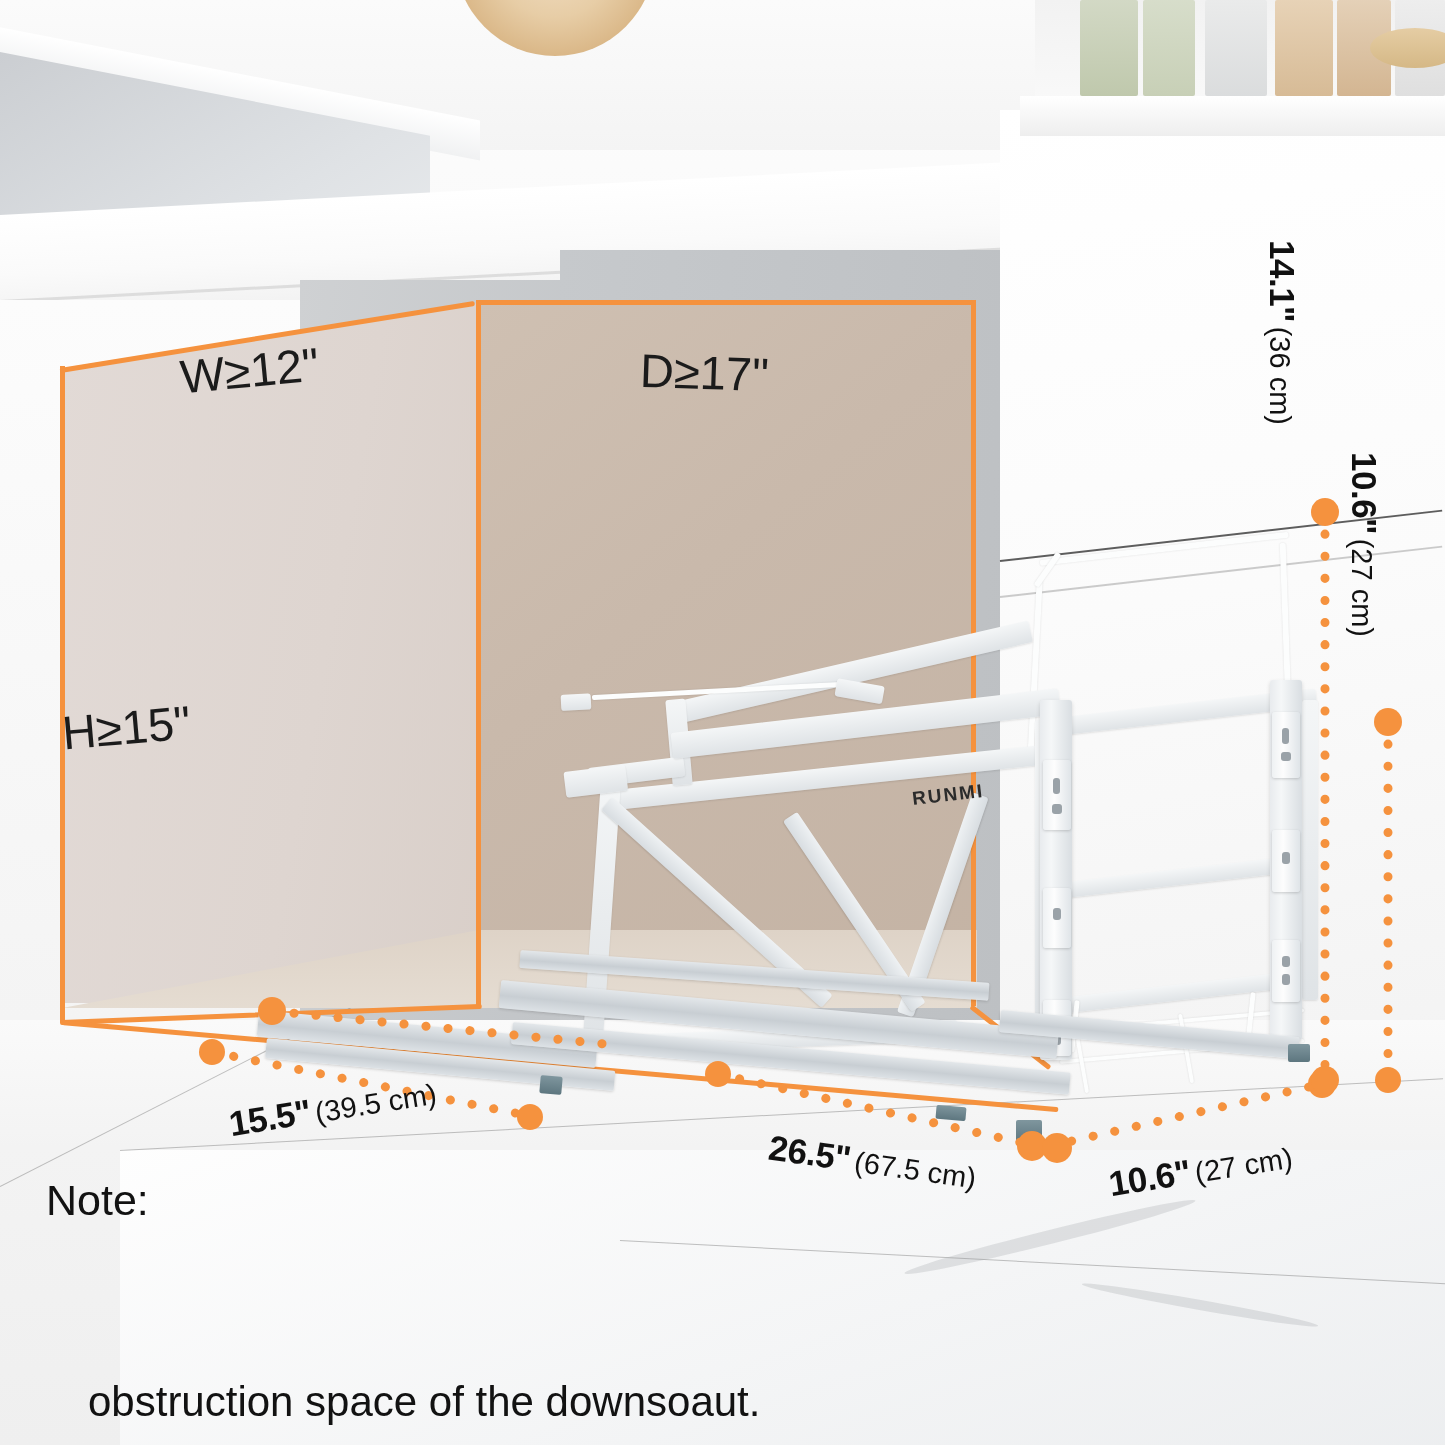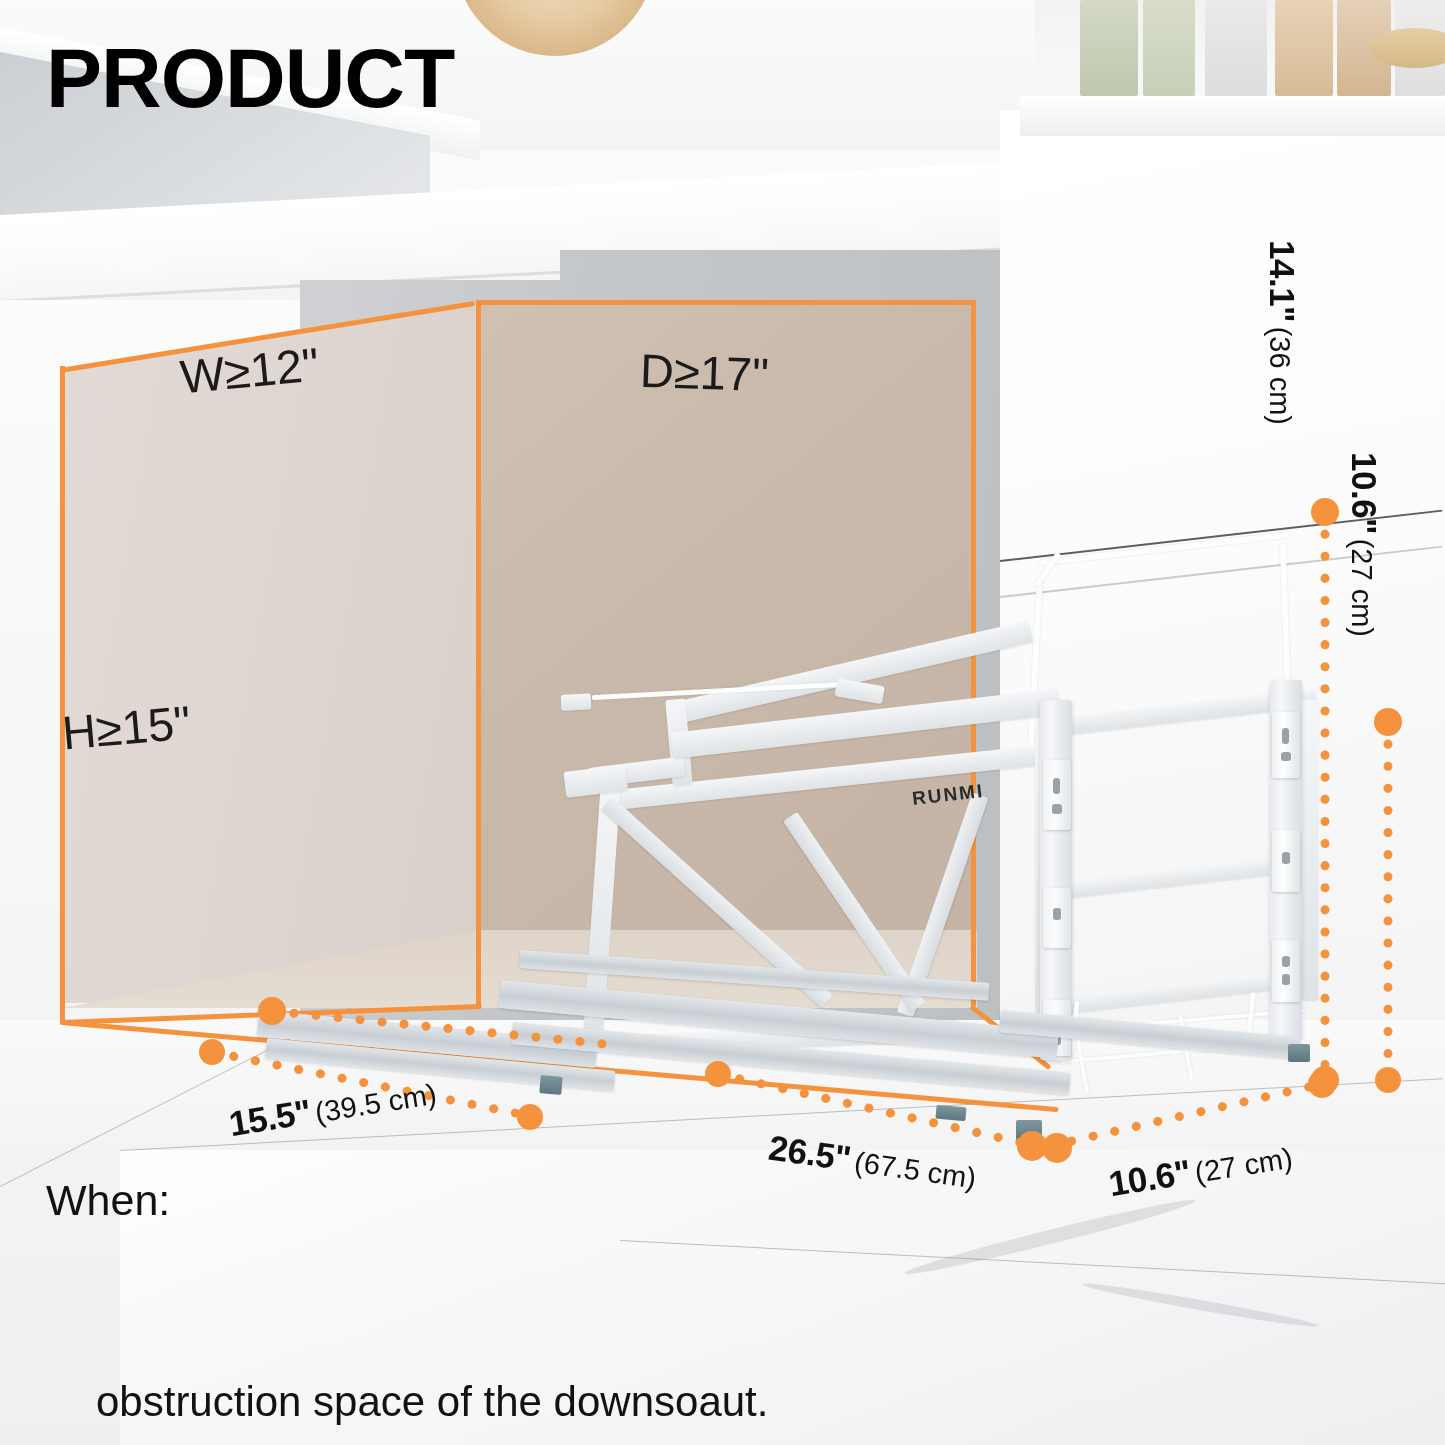--- a/index.html
+++ b/index.html
@@ -109,21 +109,21 @@
   #dim-265{left:768px;top:1142px;transform:rotate(8deg);}
   #dim-106b{left:1108px;top:1150px;transform:rotate(-9deg);}
   #dim-141{left:1302px;top:240px;transform:rotate(90deg);transform-origin:left top;}
   #dim-106r{left:1384px;top:452px;transform:rotate(90deg);transform-origin:left top;}
 
   .note{position:absolute;font-family:"Liberation Sans",sans-serif;
       white-space:nowrap;color:#121212;}
   #note-head{left:46px;top:1176px;font-size:43px;}
   #note-1{left:46px;top:1243px;font-size:42px;color:#E8231C;}
   #note-2a{left:46px;top:1314px;font-size:42px;}
-  #note-2b{left:96px;top:1378px;font-size:42px;}
+  #note-2b{left:88px;top:1378px;font-size:42px;}
 </style>
 </head>
 <body>
 
 <div id="stage">
 
   <div class="bg"></div>
   <div class="counter-top"></div>
   <div class="sink-rim"></div>
   <div class="sink-basin"></div>
@@ -266,21 +266,20 @@
       <circle cx="1032" cy="1146" r="15"></circle>
       <circle cx="1057" cy="1148" r="15"></circle>
       <circle cx="1322" cy="1084" r="14"></circle>
       <circle cx="1325" cy="512" r="14"></circle>
       <circle cx="1325" cy="1080" r="14"></circle>
       <circle cx="1388" cy="722" r="14"></circle>
       <circle cx="1388" cy="1080" r="13"></circle>
     </g>
   </svg>
 
-  <div class="ttl" id="title-product">PRODUCT</div>
 
   <div class="dim-cab" id="dim-w">W≥12"</div>
   <div class="dim-cab" id="dim-d">D≥17"</div>
   <div class="dim-cab" id="dim-h">H≥15"</div>
 
   <div class="dm" id="dim-155">
     <b>15.5"</b>
     <i>(39.5 cm)</i>
   </div>
 
@@ -297,16 +296,16 @@
   <div class="dm" id="dim-141">
     <b>14.1"</b>
     <i>(36 cm)</i>
   </div>
 
   <div class="dm" id="dim-106r">
     <b>10.6"</b>
     <i>(27 cm)</i>
   </div>
 
-  <div class="note" id="note-head">When:</div>
+  <div class="note" id="note-head">Note:</div>
   <div class="note" id="note-2b">obstruction space of the downsoaut.</div>
 
 </div>
 
 </body></html>

